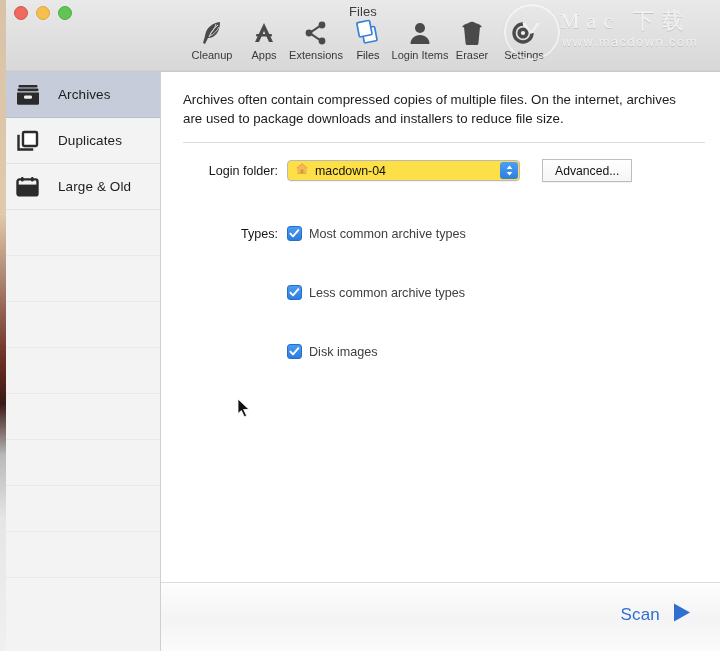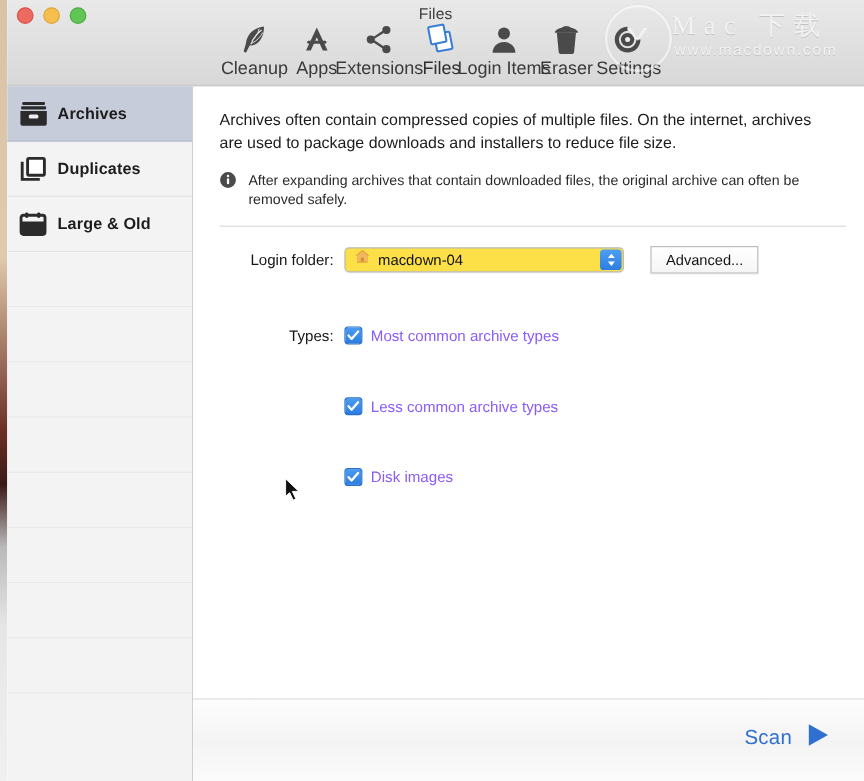--- a/index.html
+++ b/index.html
@@ -81,21 +81,21 @@
     cursor: default;
   }
   .tb-icon {
     height: 30px;
     display: flex;
     align-items: flex-end;
     justify-content: center;
   }
   .tb-label {
     margin-top: 3px;
-    font-size: 15px;
+    font-size: 11px;
     color: #3a3a3a;
     white-space: nowrap;
   }
   .tb-item.active .tb-label { color: #2f2f2f; }
 
   
   #watermark {
     position: absolute;
     right: 2px; top: 2px;
     width: 214px; height: 60px;
@@ -172,23 +172,23 @@
     background: #c6ccd9;
     border-bottom: 1px solid #b7bdc9;
   }
   .side-icon {
     width: 28px;
     display: flex;
     align-items: center;
     justify-content: flex-start;
   }
   .side-label {
-    margin-left: 4px;
+    margin-left: 14px;
     font-size: 13.5px;
-    font-weight: bold;
+    font-weight: normal;
     color: #1d1d1d;
     letter-spacing: 0.1px;
   }
   .side-blank {
     height: 46px;
     border-bottom: 1px solid #e9e9e9;
     box-sizing: border-box;
   }
 
   
@@ -309,21 +309,21 @@
     border-radius: 3px;
     background: linear-gradient(180deg, #4a9bf0 0%, #2c7de0 100%);
     border: 1px solid #2670cc;
     position: relative;
     flex: 0 0 13px;
     cursor: default;
   }
   .checkbox svg { position: absolute; left: 1px; top: 1px; }
   .check-label {
     font-size: 12.6px;
-    color: #8b5cf6;
+    color: #404040;
     margin-left: 7px;
   }
 
   
   #footer {
     position: absolute;
     left: 0; right: 0; bottom: 0;
     height: 68px;
     border-top: 1px solid #dddddd;
     background: linear-gradient(180deg, #fdfdfd 0%, #f4f4f4 52%, #fbfbfb 100%);
@@ -501,30 +501,20 @@
       <div class="side-blank"></div>
       <div class="side-blank"></div>
     </div>
 
     <div id="main">
 
       <div id="main-scroll">
 
         <p id="intro">Archives often contain compressed copies of multiple files. On the internet, archives are used to package downloads and installers to reduce file size.</p>
 
-        <div class="note">
-          <span class="note-icon">
-            <svg width="14" height="14" viewBox="0 0 14 14">
-              <circle cx="7" cy="7" r="6.6" fill="#4a4a4a"></circle>
-              <circle cx="7" cy="3.7" r="1.05" fill="#ffffff"></circle>
-              <rect x="6.1" y="5.6" width="1.9" height="5" rx="0.9" fill="#ffffff"></rect>
-            </svg>
-          </span>
-          <span class="note-text">After expanding archives that contain downloaded files, the original archive can often be removed safely.</span>
-        </div>
 
 
         <hr class="rule">
 
         <div id="form">
 
           <div class="form-row">
             <span class="form-label">Login folder:</span>
 
             <div id="folder-popup">

